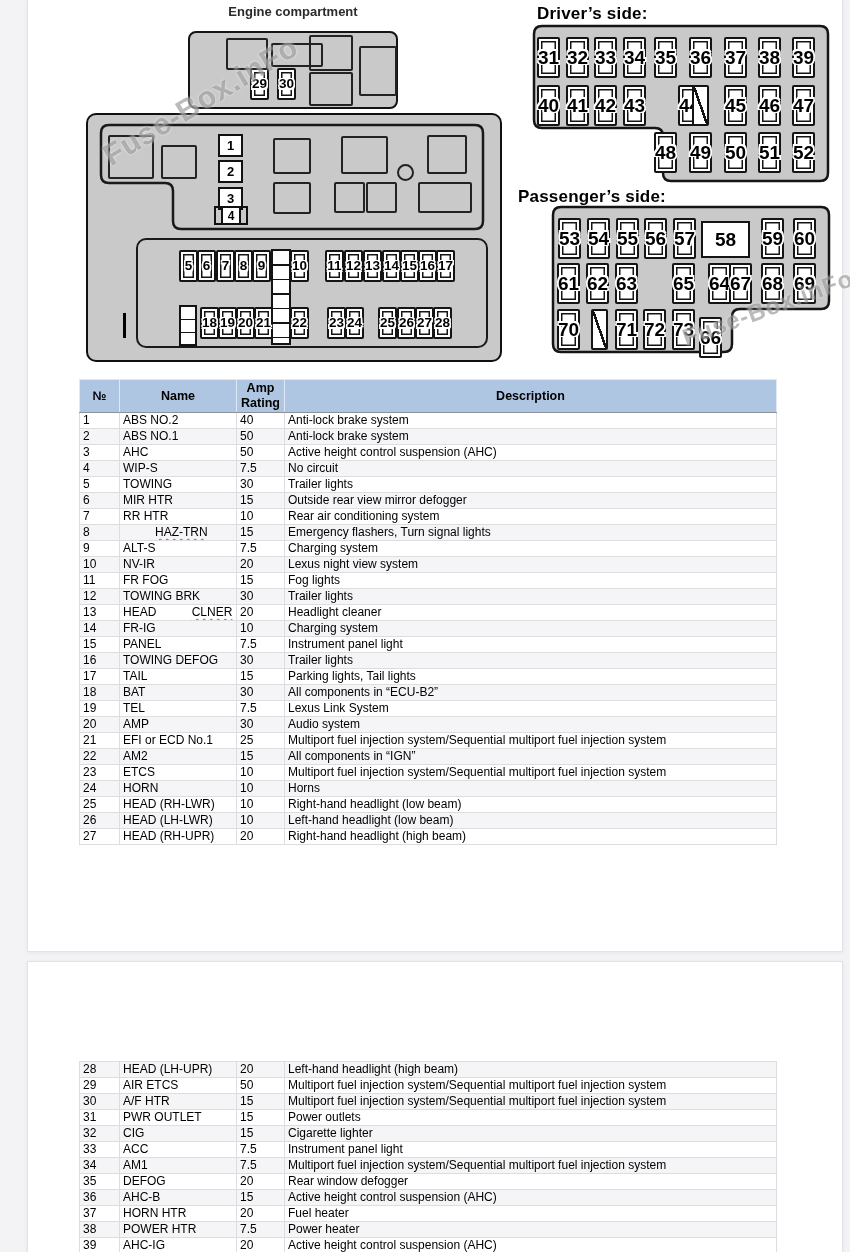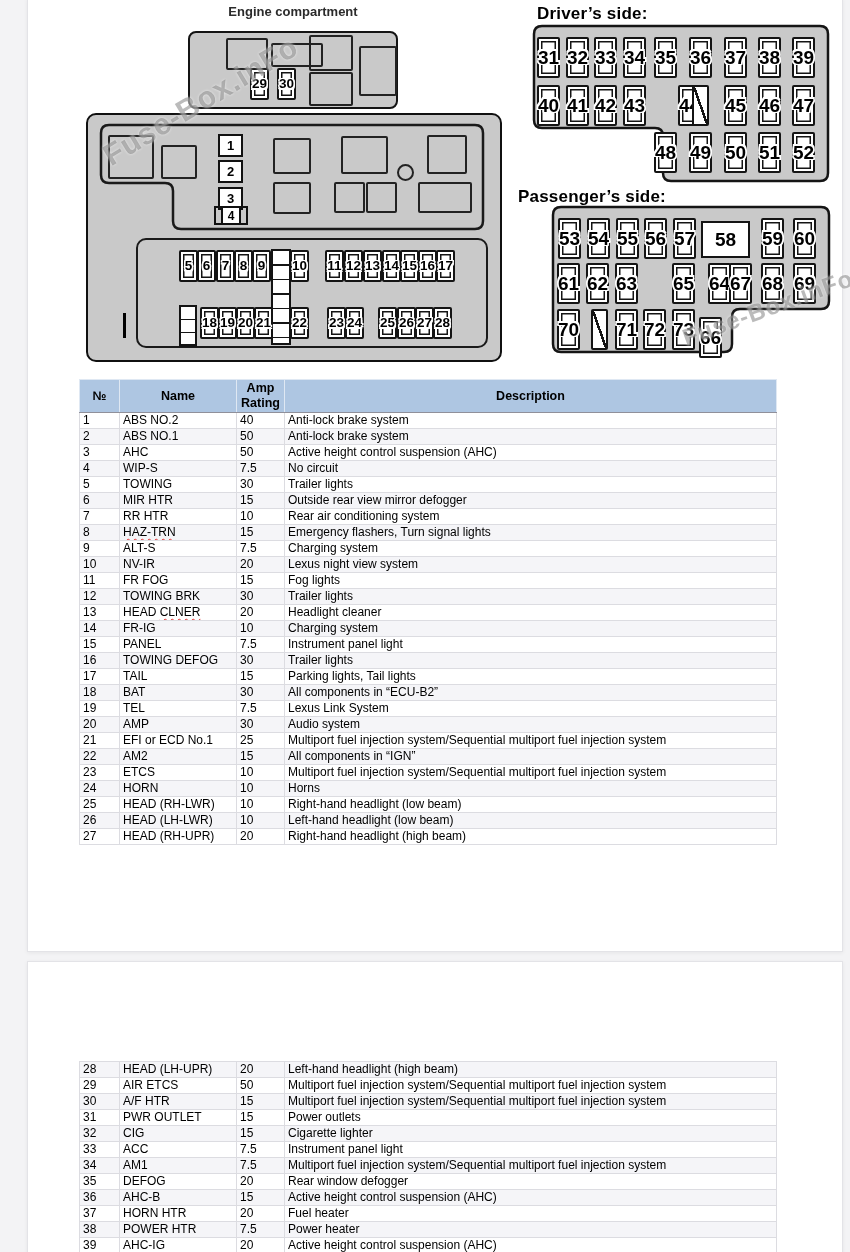--- a/index.html
+++ b/index.html
@@ -76,21 +76,21 @@
   
   table.fusetable { position:absolute; border-collapse:collapse; table-layout:fixed; width:697px;
     background:#fff; border:1px solid #c6c6cb; }
   #t1 { left:51px; top:381px; }
   #t2 { left:51px; top:99px; }
   .fusetable th { background:#aec6e2; font-size:12.5px; font-weight:700; color:#000;
     border:1px solid #dfe8f3; border-bottom:1px solid #90909a; padding:1px 2px; line-height:15px; }
   .fusetable td { font-size:12px; color:#000; height:15px; line-height:15px; padding:0 3px;
     border:1px solid #dcdce1; white-space:nowrap; overflow:hidden; }
   .fusetable tr.alt td { background:#f5f5f8; }
-  .misp { text-decoration:underline wavy #e33333; text-decoration-thickness:1px; text-underline-offset:2px; }
+  .misp { text-decoration:underline wavy #e33333; text-decoration-thickness:1px; text-underline-offset:2px;margin-left:32px; }
 </style>
 </head>
 <body>
 
 <div class="sheet" id="sheet1">
   <div class="diagram" id="diag1">
 
     <div class="eng-title">Engine compartment</div>
 
     <div class="small-box"></div>

